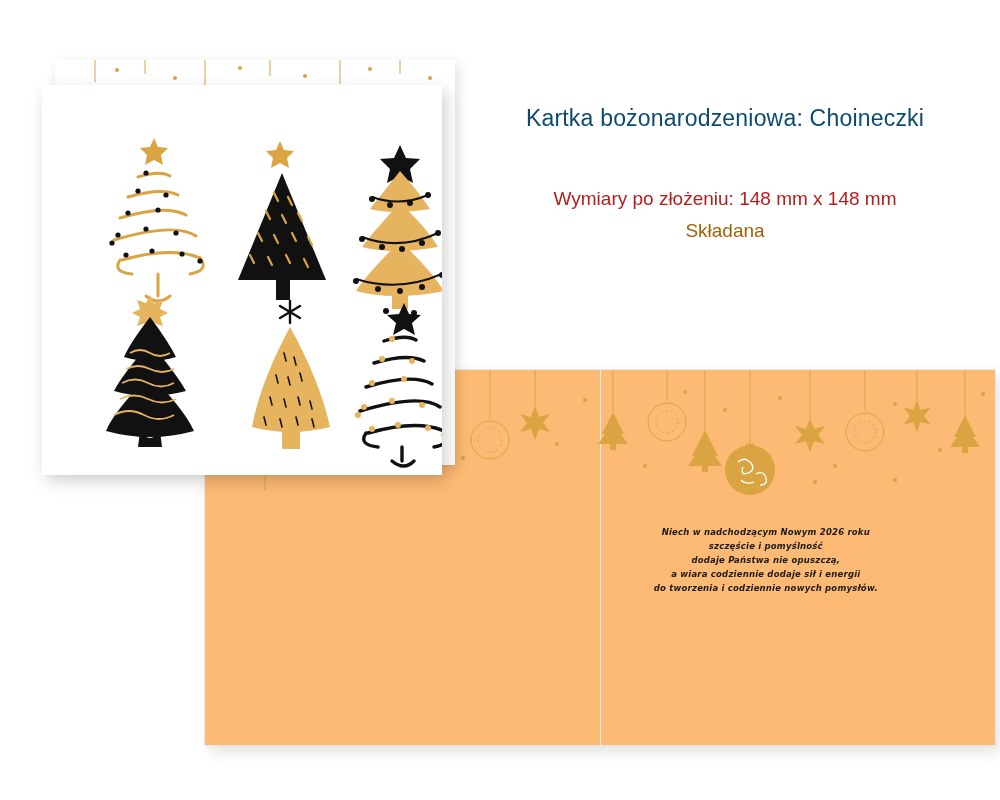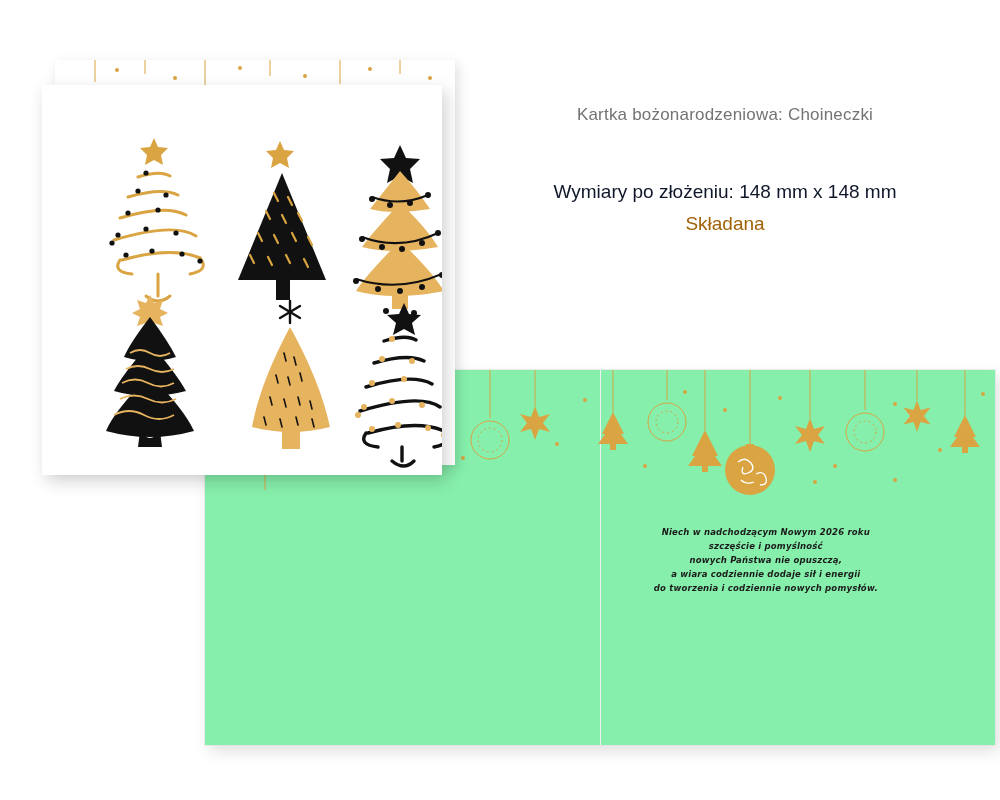--- a/index.html
+++ b/index.html
@@ -18,45 +18,45 @@
 
   
   #desc {
     position: absolute;
     left: 460px;
     top: 105px;
     width: 530px;
     text-align: center;
   }
   #desc .title {
-    font-size: 17px;
-    color: #737373;
+    font-size: 23px;
+    color: #0c4a6e;
     letter-spacing: 0.2px;
     white-space: nowrap;
   }
   #desc .dims {
     margin-top: 56px;
     font-size: 19px;
-    color: #0f172a;
+    color: #b91c1c;
     white-space: nowrap;
   }
   #desc .fold {
     margin-top: 10px;
     font-size: 19px;
     color: #a16207;
   }
 
   
   #spread {
     position: absolute;
     left: 205px;
     top: 370px;
     width: 790px;
     height: 375px;
-    background: #86efac;
+    background: #fdba74;
     box-shadow: 0 0 0 0.6px #e2e2e2, 4px 6px 14px rgba(0,0,0,0.13);
   }
   #spread .fold-line {
     position: absolute;
     left: 50%;
     top: 0;
     width: 1px;
     height: 100%;
     background: #f0f0f0;
   }
@@ -192,21 +192,21 @@
           <circle cx="778" cy="24" r="2"></circle>
         <circle cx="610" cy="112" r="2"></circle>
           <circle cx="690" cy="110" r="2"></circle>
       </g>
     </svg>
   </div>
 
   <div class="spread-msg">
     <span>Niech w nadchodzącym Nowym 2026 roku</span><br>
     <span>szczęście i pomyślność</span><br>
-    <span>nowych Państwa nie opuszczą,</span><br>
+    <span>dodaje Państwa nie opuszczą,</span><br>
     <span>a wiara codziennie dodaje sił i energii</span><br>
     <span>do tworzenia i codziennie nowych pomysłów.</span>
   </div>
 </div>
 
 <div id="cover-back">
   <svg width="400" height="405" viewBox="0 0 400 405" xmlns="http://www.w3.org/2000/svg">
     <g stroke="#d9a441" fill="none" stroke-width="1">
       <line x1="40" y1="0" x2="40" y2="22"></line>
       <line x1="90" y1="0" x2="90" y2="14"></line>

